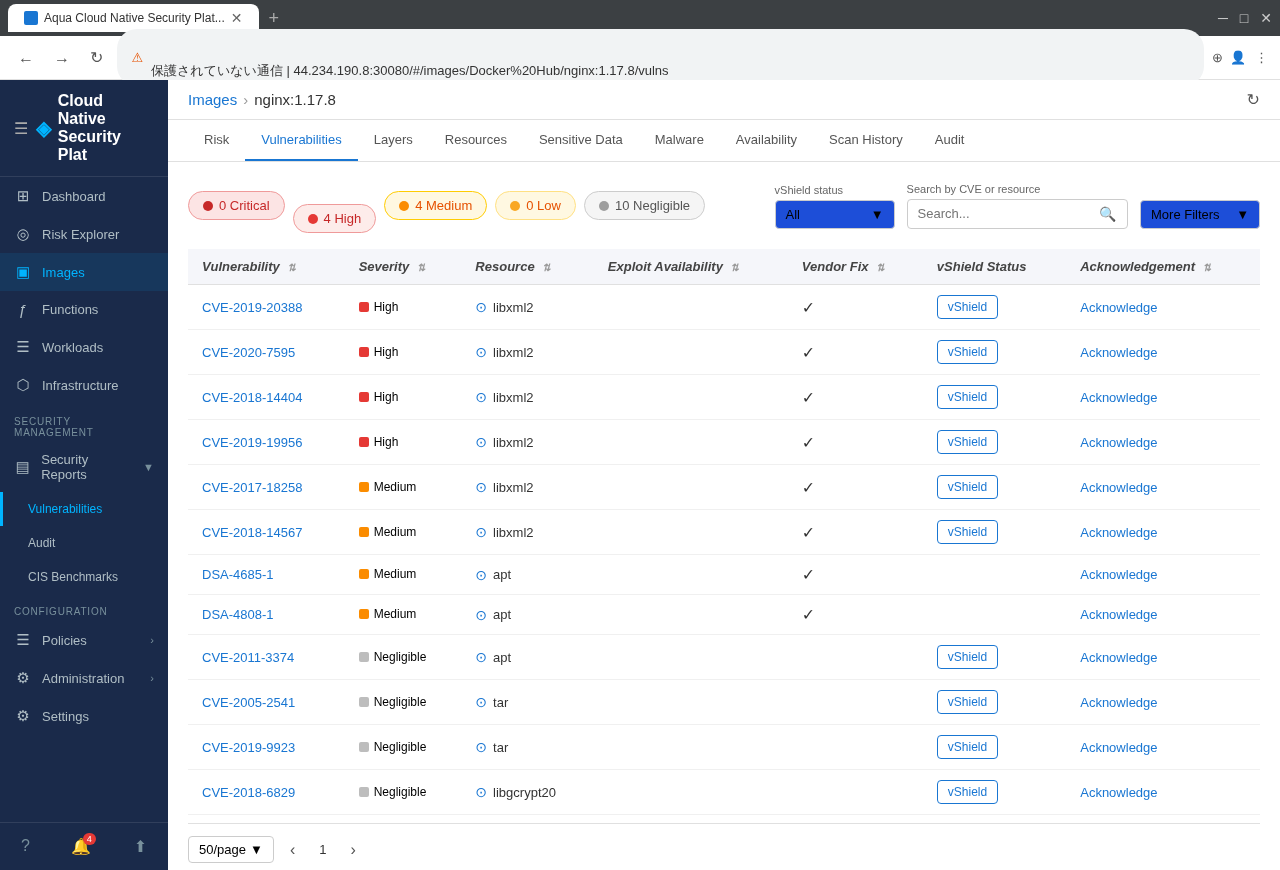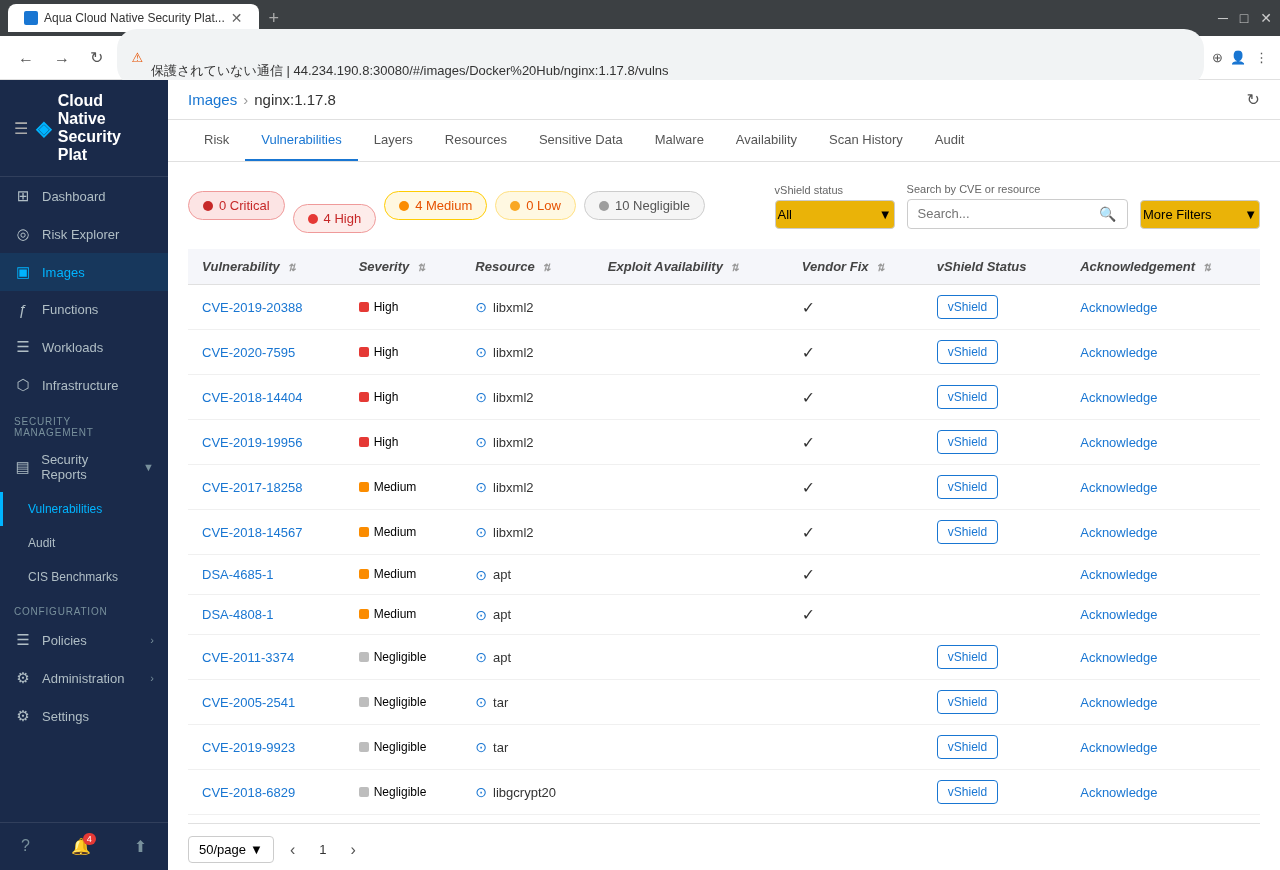--- a/index.html
+++ b/index.html
@@ -73,21 +73,21 @@
     .sev-badge.low { background: #fff8e1; color: #e65100; border: 1px solid #ffe082; }
     .sev-badge.negligible { background: #f5f5f5; color: #555; border: 1px solid #ccc; }
     .sev-dot { width: 10px; height: 10px; border-radius: 50%; }
     .dot-critical { background: #c62828; }
     .dot-high { background: #e53935; }
     .dot-medium { background: #fb8c00; }
     .dot-low { background: #f9a825; }
     .dot-negligible { background: #9e9e9e; }
     .filter-group { display: flex; flex-direction: column; gap: 4px; }
     .filter-label { font-size: 11px; color: #666; }
-    .filter-select { border: 1px solid #ccc; border-radius: 4px; padding: 6px 2px; font-size: 13px; background: #eab308; display: flex; align-items: center; gap: 6px; cursor: pointer; min-width: 120px; }
+    .filter-select { border: 1px solid #ccc; border-radius: 4px; padding: 6px 10px; font-size: 13px; background: #1d4ed8; display: flex; align-items: center; gap: 6px; cursor: pointer; min-width: 120px; }
     .filter-search { border: 1px solid #ccc; border-radius: 4px; padding: 6px 10px; font-size: 13px; background: #fff; display: flex; align-items: center; gap: 6px; min-width: 180px; }
     .filter-search input { border: none; outline: none; font-size: 13px; background: transparent; width: 100%; }
     .search-icon { color: #999; font-size: 14px; }
 
     
     .vuln-table { width: 100%; border-collapse: collapse; font-size: 13px; }
     .vuln-table th { background: #f5f6fa; padding: 10px 14px; text-align: left; color: #444; font-weight: 600; border-bottom: 1px solid #e0e0e0; white-space: nowrap; font-style: italic; }
     .vuln-table th .sort-icon { color: #999; font-size: 10px; margin-left: 4px; }
     .vuln-table td { padding: 10px 14px; border-bottom: 1px solid #f0f0f0; vertical-align: middle; }
 

